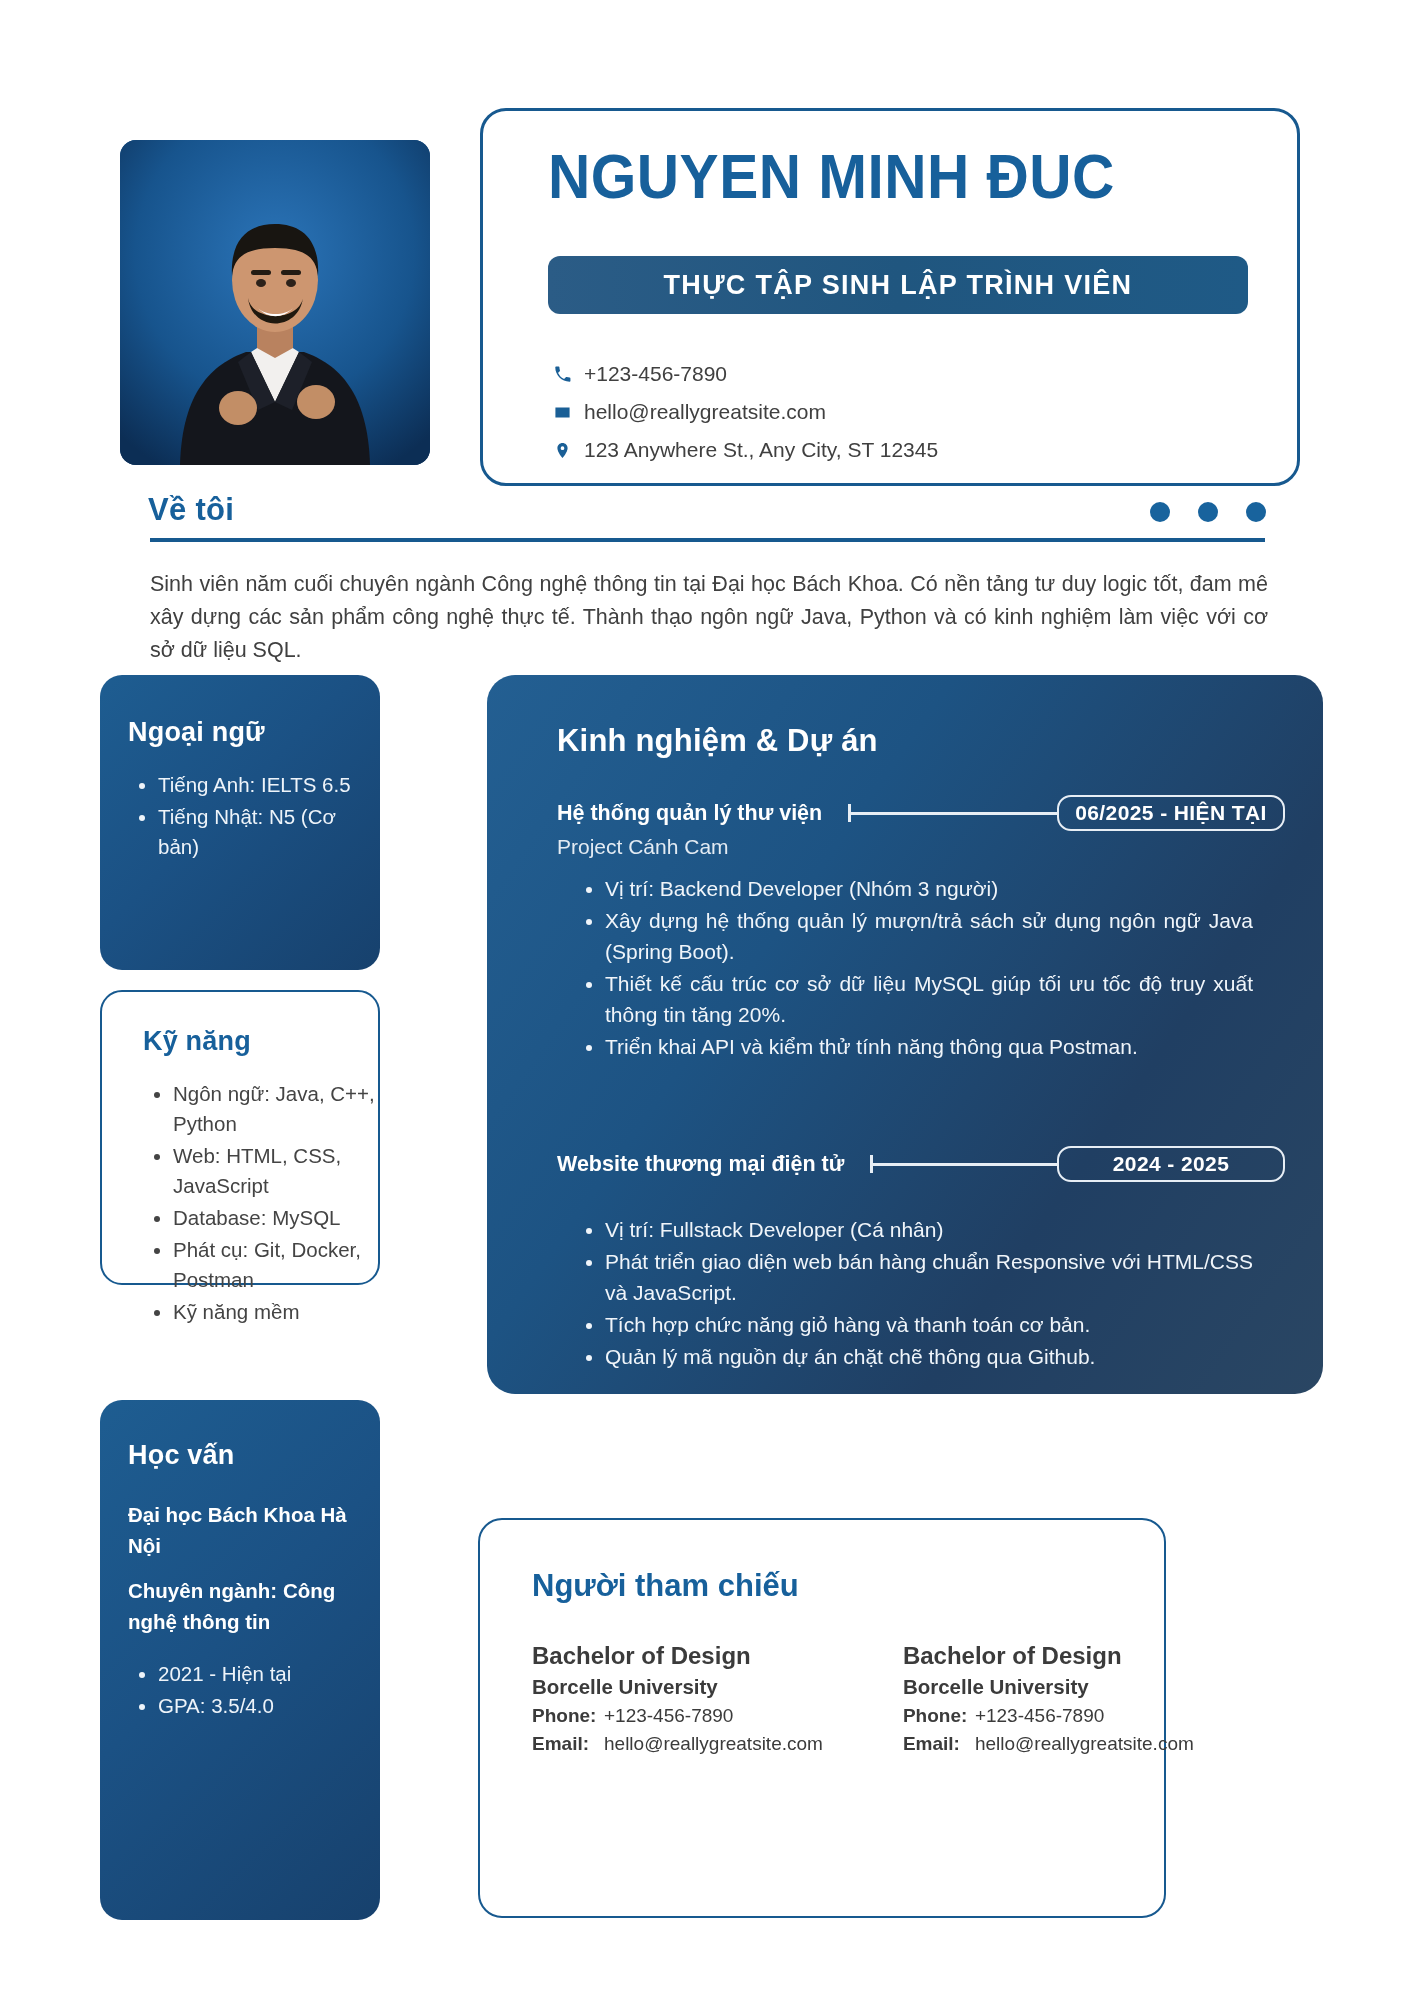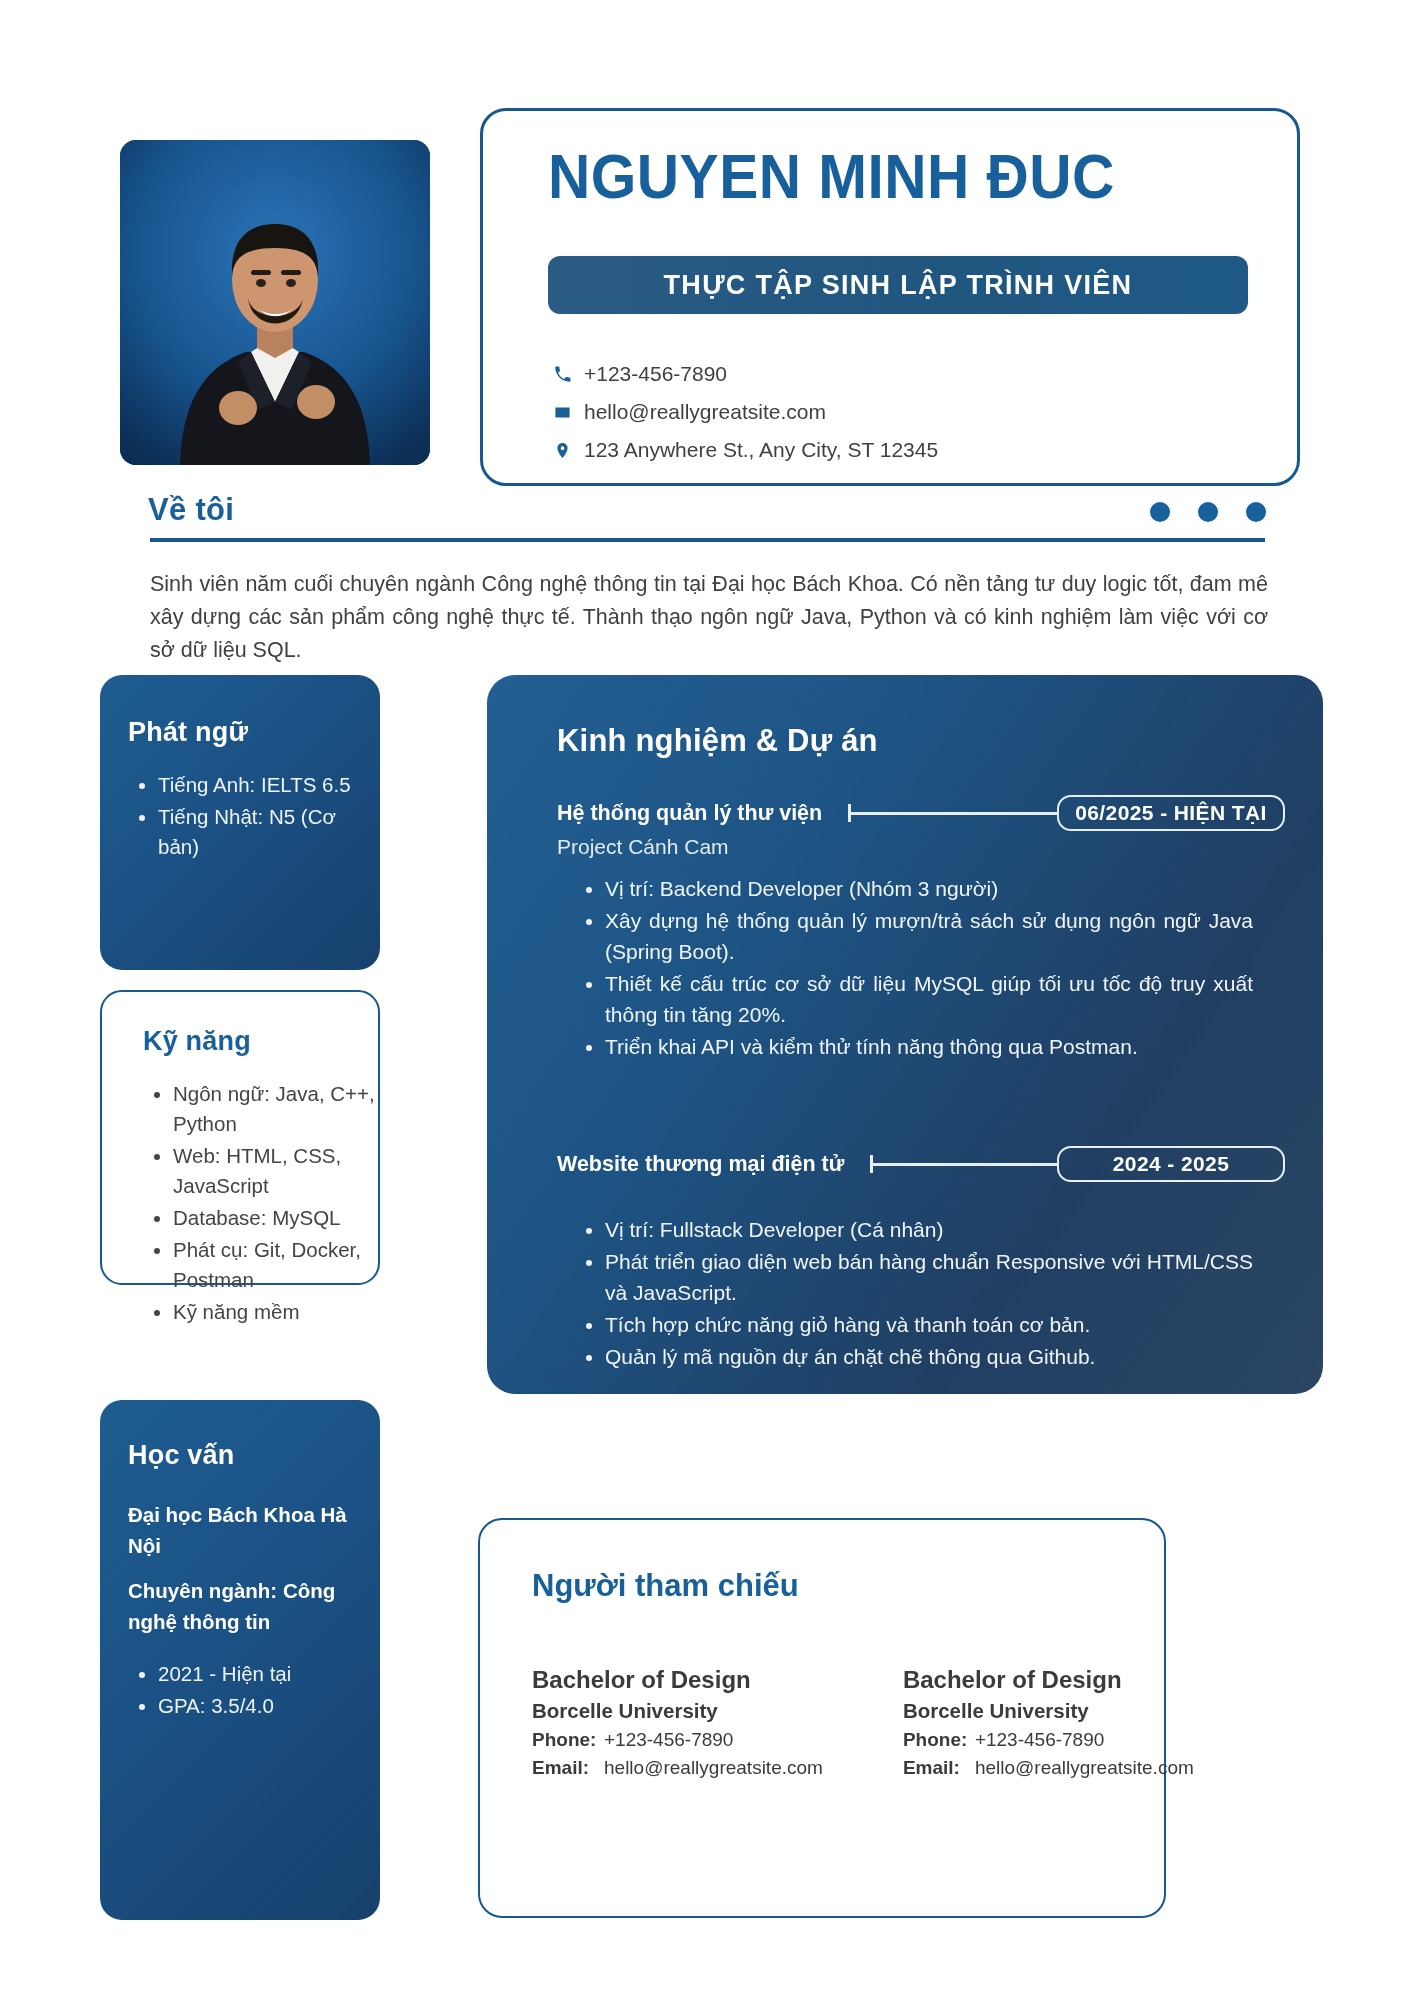--- a/index.html
+++ b/index.html
@@ -167,21 +167,21 @@
     position: absolute; left: 478px; top: 1518px;
     width: 688px; height: 400px;
     border: 2.5px solid #17598f; border-radius: 24px; background: #fff;
   }
   .ref-card h2 {
     margin: 48px 0 0 52px;
     font-size: 31px; font-weight: 700; color: #17609b;
     font-family: "Liberation Sans Narrow", "Liberation Sans", sans-serif;
   }
   .ref-grid { display: flex; margin: 38px 0 0 52px; gap: 80px; }
-  .ref-col { width: 340px; margin-top: 24px; }
+  .ref-col { width: 340px; }
   .ref-name {
     font-size: 24px; font-weight: 700; color: #3b3b3b; margin-bottom: 5px;
     font-family: "Liberation Sans Narrow", "Liberation Sans", sans-serif;
   }
   .ref-org {
     font-size: 20.5px; font-weight: 700; color: #3b3b3b;
     font-family: "Liberation Sans Narrow", "Liberation Sans", sans-serif;
   }
   .ref-line { display: flex; font-size: 19px; margin-top: 6px; color: #3b3b3b;
     font-family: "Liberation Sans Narrow", "Liberation Sans", sans-serif; }
@@ -269,21 +269,21 @@
 <div class="about-head">Về tôi</div>
 <div class="about-rule"></div>
 <div class="dots">
   <i></i>
   <i></i>
   <i></i>
 </div>
 <div class="about-text">Sinh viên năm cuối chuyên ngành Công nghệ thông tin tại Đại học Bách Khoa. Có nền tảng tư duy logic tốt, đam mê xây dựng các sản phẩm công nghệ thực tế. Thành thạo ngôn ngữ Java, Python và có kinh nghiệm làm việc với cơ sở dữ liệu SQL.</div>
 
 <div class="card card-filled lang-card">
-  <h3>Phát ngữ</h3>
+  <h3>Ngoại ngữ</h3>
   <ul>
     <li>Tiếng Anh: IELTS 6.5</li>
     <li>Tiếng Nhật: N5 (Cơ bản)</li>
   </ul>
 </div>
 
 <div class="card card-outline skill-card">
   <h3>Kỹ năng</h3>
   <ul>
     <li>Ngôn ngữ: Java, C++, Python</li>

